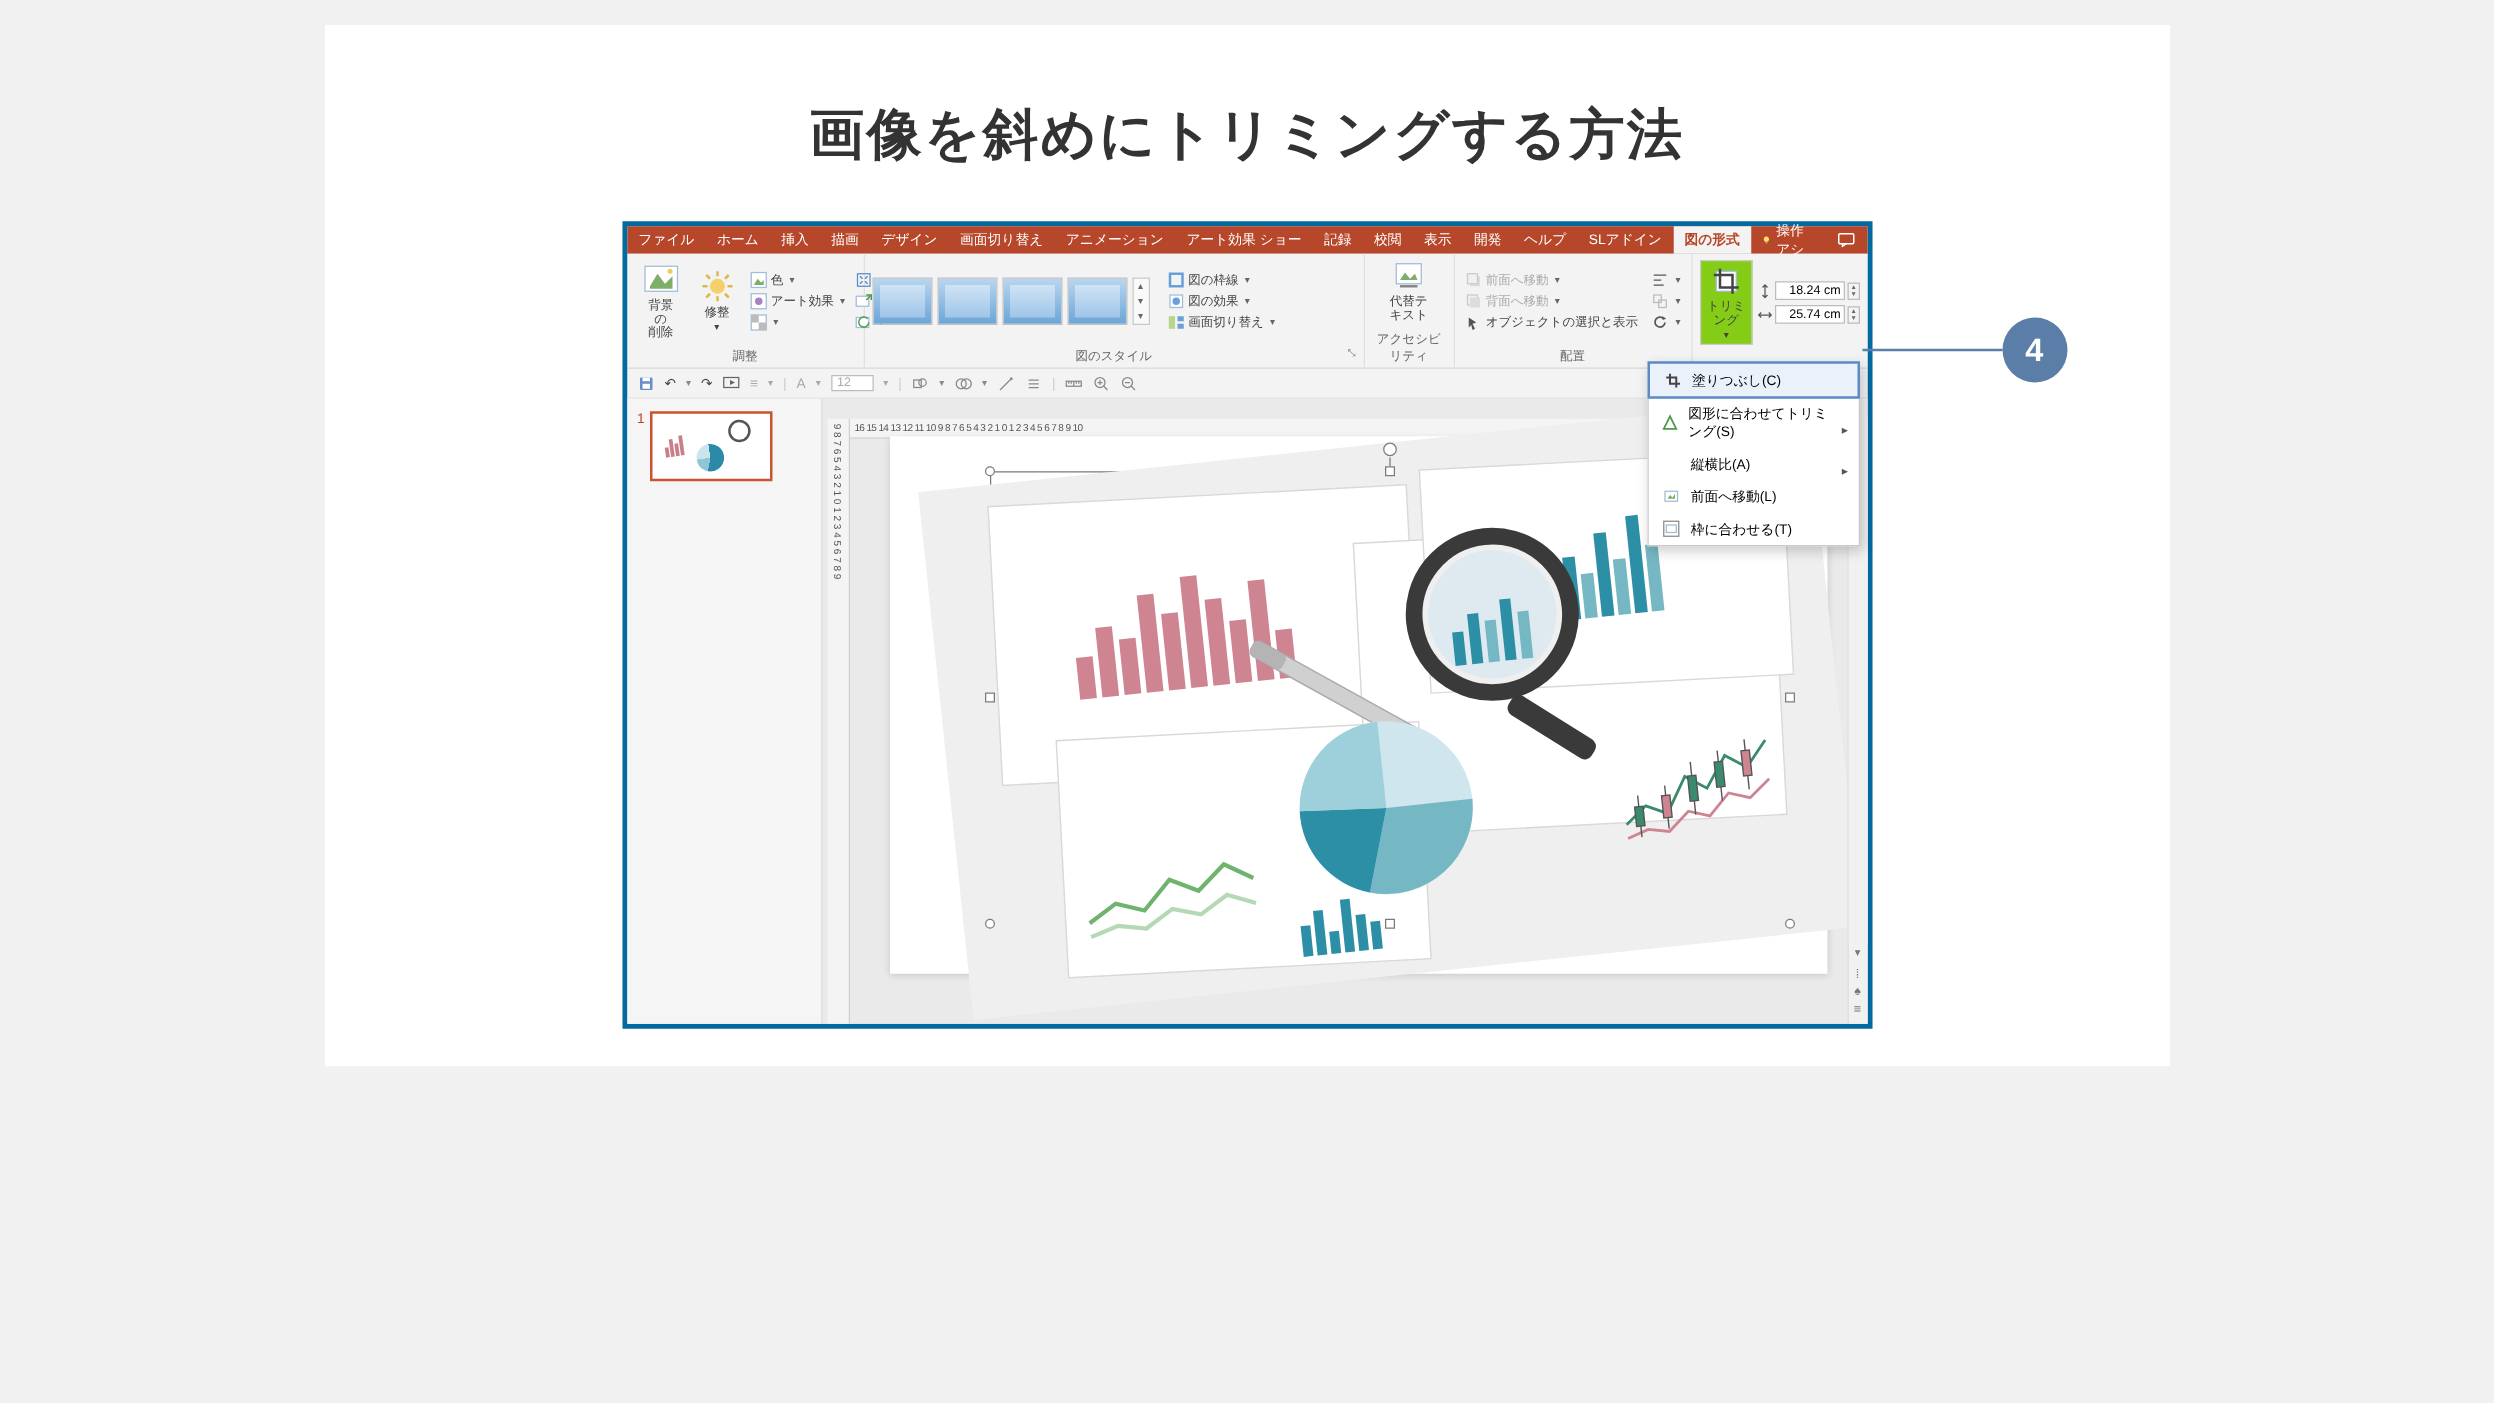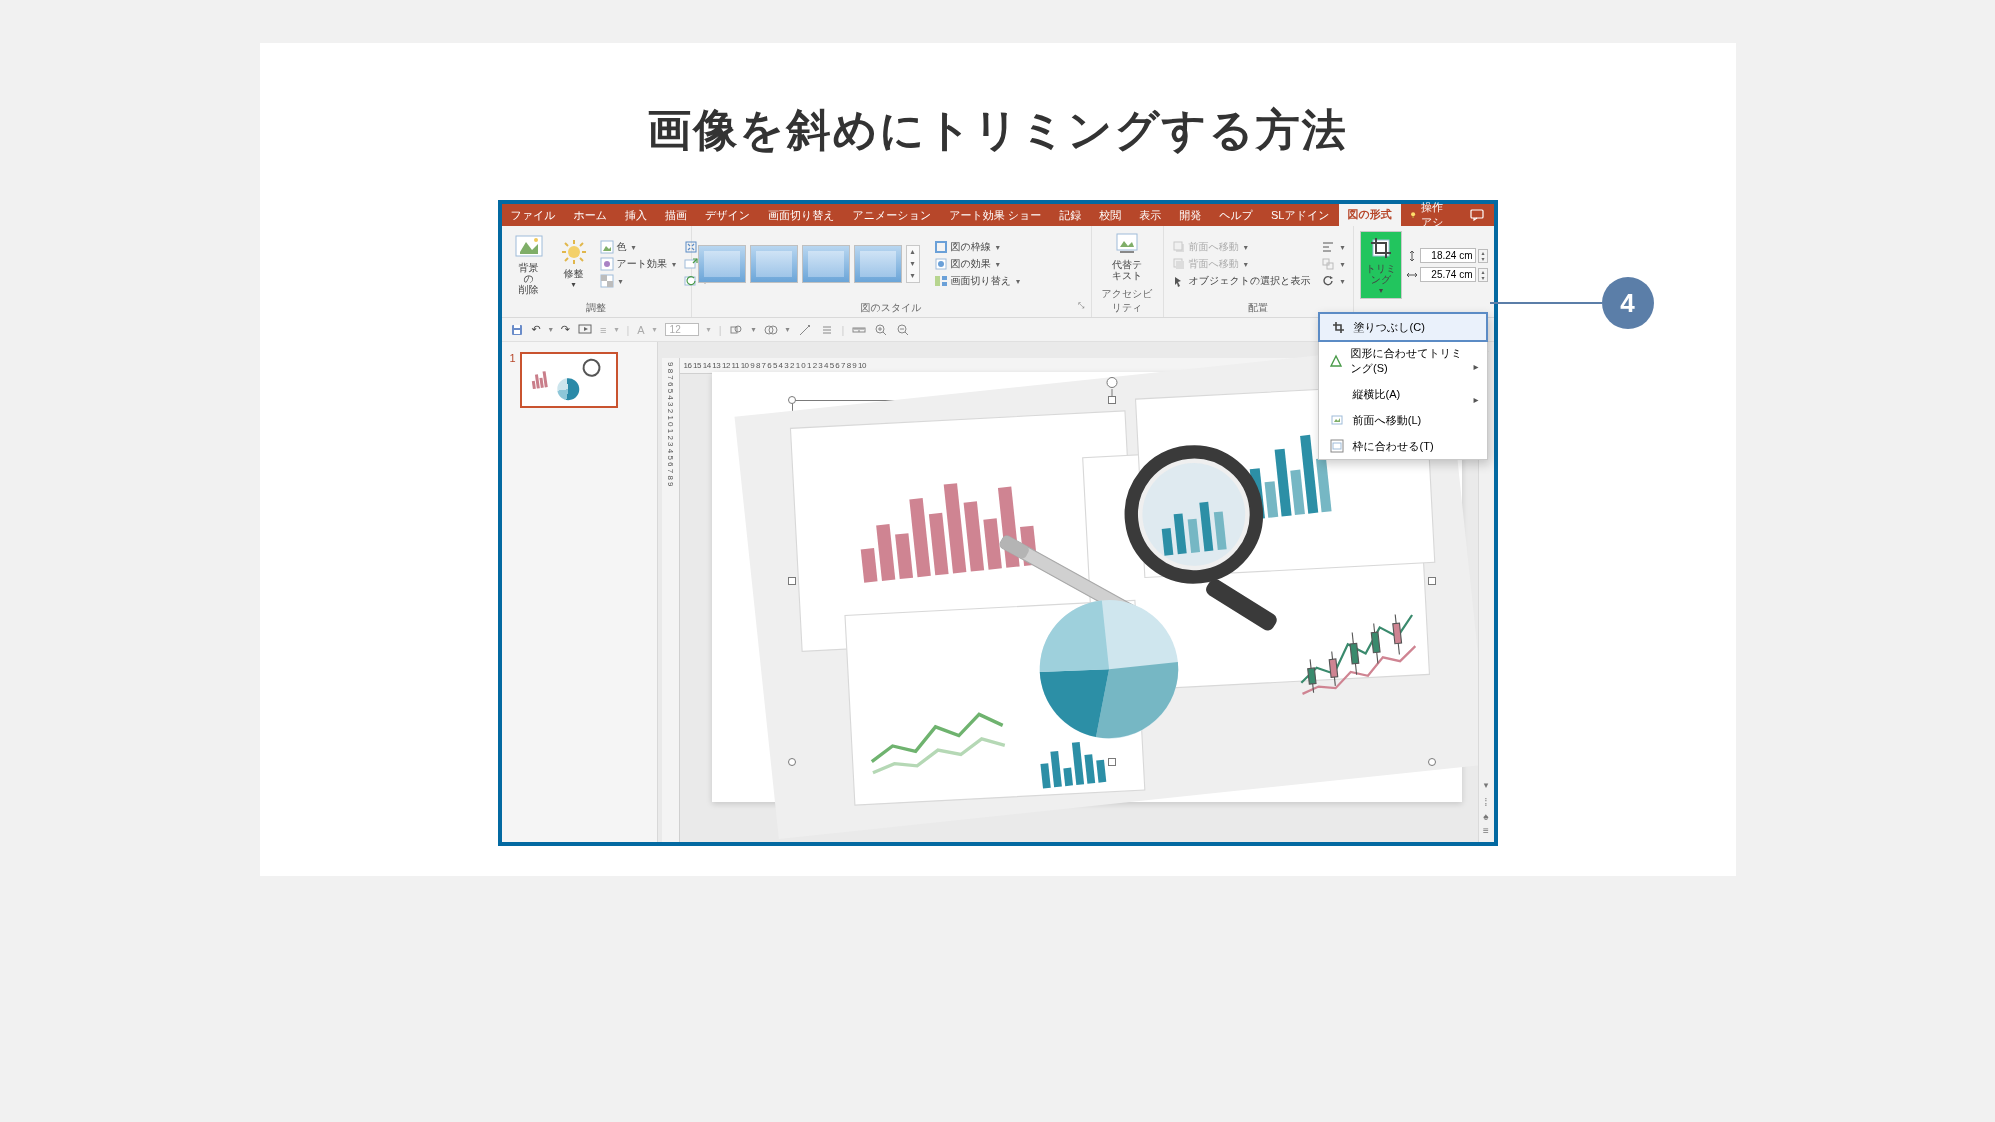--- a/index.html
+++ b/index.html
@@ -1,23 +1,23 @@
 <!DOCTYPE html>
 <html><head>
 <meta charset="utf-8">
 <style>
   * { box-sizing: border-box; margin: 0; padding: 0; }
   body { font-family: "Meiryo", "Yu Gothic UI", "MS PGothic", sans-serif; background: #f1f1f1; padding: 20px; }
   .slide-card { background: #fff; width: 1476px; height: auto; margin: 0 auto; position: relative; padding-bottom: 30px; }
-  .slide-title { text-align: center; font-size: 44px; font-weight: 700; color: #333; padding: 58px 0 40px; letter-spacing: 2px; margin-top: 23px; }
+  .slide-title { text-align: center; font-size: 44px; font-weight: 700; color: #333; padding: 58px 0 40px; letter-spacing: 2px; }
   .app-wrap { width: 1000px; margin: 0 auto; border: 4px solid #0369a1; background: #f3f3f3; }
   
   .tabs { display: flex; align-items: stretch; background: #b7472a; height: 22px; font-size: 11px; color: #fff; position: relative; }
   .tabs .tab { padding: 0 9px; line-height: 22px; cursor: pointer; white-space: nowrap; }
-  .tabs .tab.contextual { background: #e66a4c; font-family: Liberation Mono, monospace; }
+  .tabs .tab.contextual { background: #e66a4c; }
   .tabs .tab.active { background: #f3f3f3; color: #b7472a; font-weight: bold; }
   .tell-me { display: flex; align-items: center; padding: 0 8px; gap: 4px; }
   .tell-me .bulb { fill: #ffdf6b; }
   .comment-ic { margin-left: auto; padding: 0 10px; display: flex; align-items: center; }
   
   .ribbon { display: flex; background: #f3f3f3; border-bottom: 1px solid #d9d9d9; height: 92px; position: relative; }
   .grp { border-right: 1px solid #e0e0e0; display: flex; flex-direction: column; justify-content: flex-end; padding: 2px 6px 0; }
   .grp-body { flex: 1; display: flex; align-items: center; gap: 4px; }
   .grp-lbl { font-size: 10px; color: #666; text-align: center; padding: 2px 0; position: relative; }
   .grp-lbl .dl { position: absolute; right: 0; top: 2px; font-size: 8px; color: #777; }
@@ -297,21 +297,21 @@
                 </svg>
                 <span class="drop"></span>
               </div>
           </div>
         </div>
         <div class="grp-lbl">配置</div>
       </div>
 
       <div class="grp" style="width:140px;border-right:none">
         <div class="grp-body">
-          <div class="bigbtn" style="background:#22c55e; border:1px solid #c9c9c9; padding:3px 5px">
+          <div class="bigbtn" style="background:#84cc16; border:1px solid #c9c9c9; padding:3px 5px">
             <svg width="26" height="26" viewBox="0 0 26 26">
                 <rect x="5" y="5" width="16" height="16" fill="#fff" stroke="#9fbcd9"></rect>
                 <path d="M3 8 L18 8 L18 23 M8 3 L8 18 L23 18" stroke="#444" stroke-width="2" fill="none"></path>
               </svg>
             <span>トリミング</span>
               <span style="font-size:8px">▾</span>
           </div>
           <div class="col" style="gap:4px">
             <div class="spin">
               <svg width="12" height="12" viewBox="0 0 12 12">

